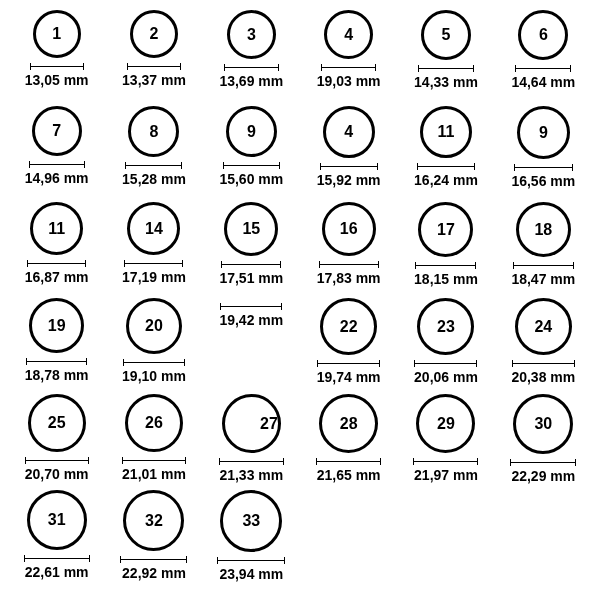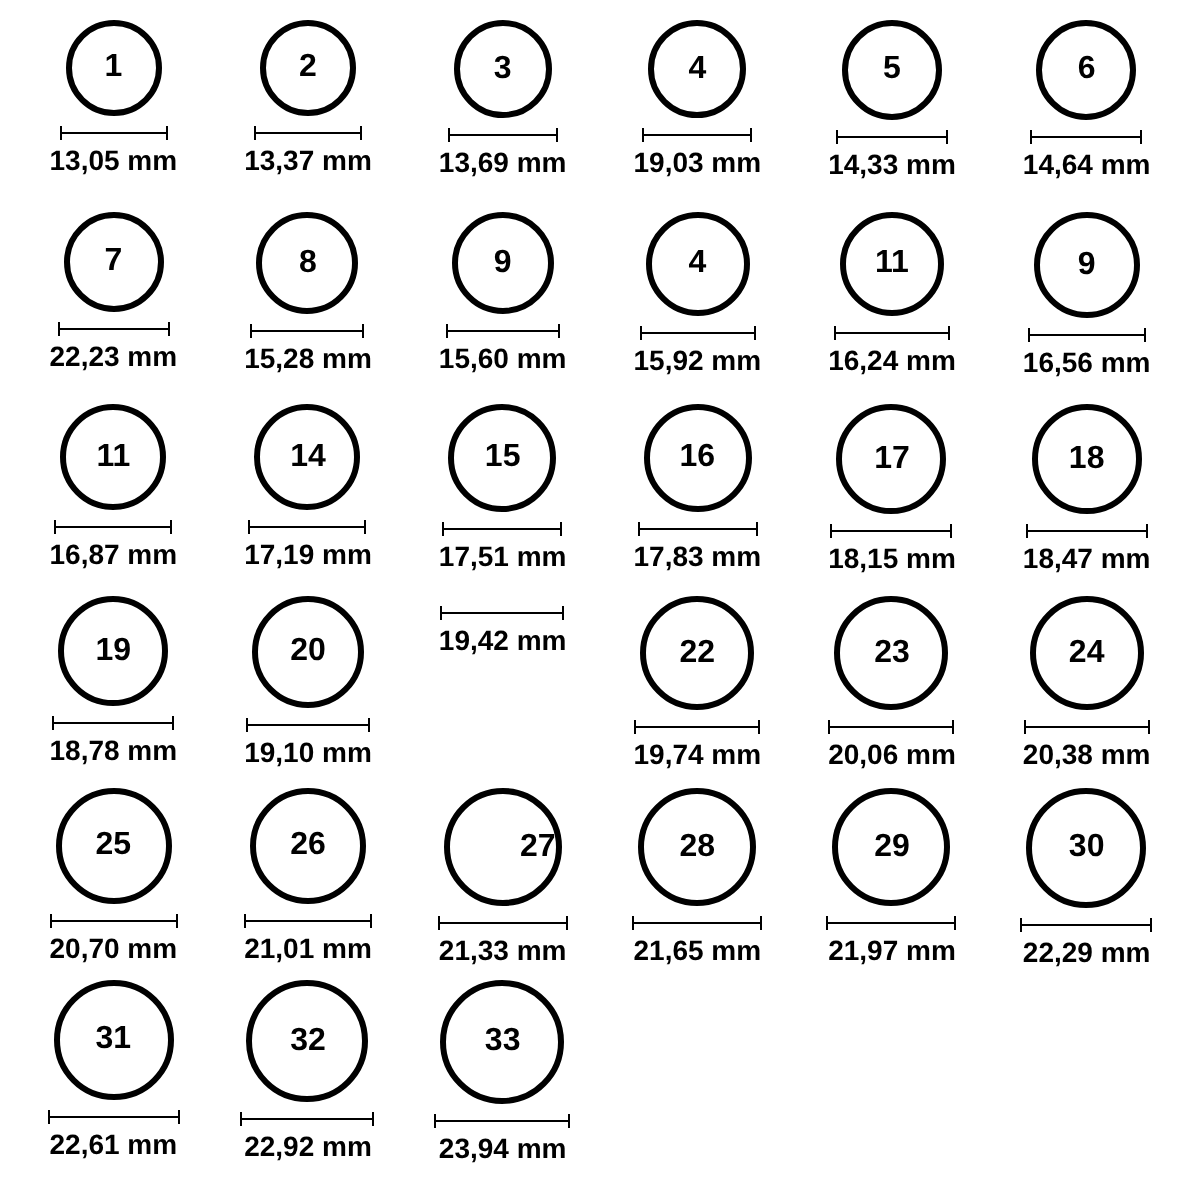--- a/index.html
+++ b/index.html
@@ -164,21 +164,21 @@
       <div class="cell">
         <div class="ring" style="width: 50px; height: 50px;">
           <span class="ring-size">7</span>
         </div>
         <div class="measure">
           <div class="bar" style="width: 56px;">
             <span class="tick left"></span>
             <span class="tick right"></span>
           </div>
         </div>
-        <div class="diameter">22,23 mm</div>
+        <div class="diameter">14,96 mm</div>
       </div>
       <div class="cell">
         <div class="ring" style="width: 51px; height: 51px;">
           <span class="ring-size">8</span>
         </div>
         <div class="measure">
           <div class="bar" style="width: 57px;">
             <span class="tick left"></span>
             <span class="tick right"></span>
           </div>

